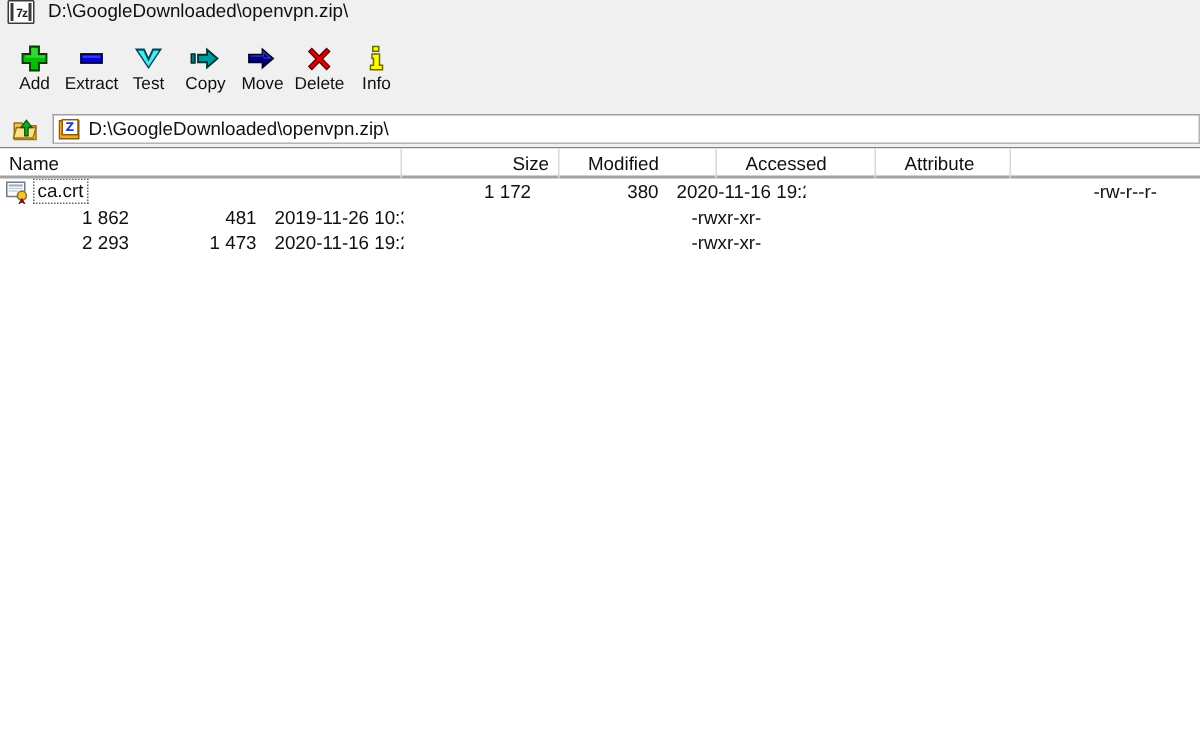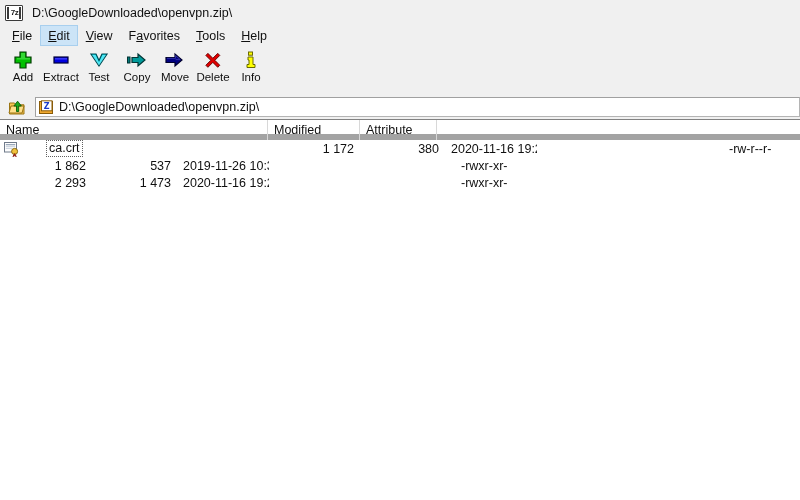--- a/index.html
+++ b/index.html
@@ -8,21 +8,21 @@
     background:#ffffff;
     font-family:"Liberation Sans", sans-serif;
     font-size:12px;
     color:#000000;
     -webkit-font-smoothing:antialiased;
   }
   .window{width:800px;height:500px;position:relative;background:#f0f0f0;display:flex;flex-direction:column;}
 
   
   .titlebar{
-    height:25px;background:#f0f0f0;display:flex;align-items:center;
+    height:25px;background:#f0f0f0;display:flex;align-items:flex-start;
     padding:0 0 0 5px;flex:0 0 auto;
   }
   .title-icon{
     width:16px;height:14px;flex:0 0 auto;position:relative;
     background:#ffffff;border:1px solid #3a3a3a;border-radius:1px;
     display:flex;align-items:center;justify-content:center;
     font-size:8px;font-weight:bold;color:#1a1a1a;letter-spacing:-0.5px;
     font-family:"Liberation Sans", sans-serif;
   }
   .title-icon::before{
@@ -68,74 +68,54 @@
     flex:1 1 auto;height:20px;margin-left:7px;margin-right:0px;background:#ffffff;
     border:1px solid #b4b4b4;border-top-color:#a0a0a0;border-left-color:#a0a0a0;
     display:flex;align-items:center;padding-left:3px;box-sizing:border-box;
   }
   .addr-text{margin-left:5px;font-size:12.5px;color:#101010;white-space:nowrap;}
   .sep-line{height:1px;background:#828282;flex:0 0 auto;}
 
   
   .listview{flex:1 1 auto;background:#ffffff;display:flex;flex-direction:column;overflow:hidden;position:relative;}
   .hdr{
-    height:20px;background:#ffffff;border-bottom:6px solid #a3a3a3;
-    display:flex;flex:0 0 auto;box-sizing:border-box;position:relative;
+    height:20px;background:#ffffff;border-bottom:2px solid #a3a3a3;
+    display:flex;flex:0 0 auto;box-sizing:border-box;position:relative;gap:13px;
   }
   .hdr-cell{
     display:flex;align-items:center;font-size:12.5px;color:#101010;
     box-sizing:border-box;border-right:1px solid #d8d8d8;height:20px;
     padding:0 6px;overflow:hidden;white-space:nowrap;cursor:default;
   }
   .hdr-cell.num{justify-content:flex-end;}
   .rows{flex:1 1 auto;background:#ffffff;}
   .row{height:17px;display:flex;align-items:center;box-sizing:border-box;cursor:default;}
   .cell{
     box-sizing:border-box;font-size:12.5px;color:#101010;height:17px;
     display:flex;align-items:center;padding:0 6px;overflow:hidden;white-space:nowrap;
   }
   .cell.num{justify-content:flex-end;}
   .cell.name{padding:0 0 0 4px;}
-  .name-wrap{display:flex;align-items:center;gap:24px;}
+  .name-wrap{display:flex;align-items:center;}
   .file-ico{width:16px;height:16px;flex:0 0 auto;position:relative;margin-right:3px;}
   .name-lbl{font-size:12.5px;color:#101010;padding:0 2px;line-height:15px;}
   .name-lbl.focused{outline:1px dotted #606060;outline-offset:0px;}
 </style>
 </head>
 <body>
 
 <div class="window">
 
   <div class="titlebar">
     <div class="title-icon">
         <span>7z</span>
       </div>
     <div class="title-text">D:\GoogleDownloaded\openvpn.zip\</div>
   </div>
 
-  <div class="menubar">
-    <div class="menu-item">
-        <span><u>F</u>ile</span>
-      </div>
-    <div class="menu-item hover">
-        <span><u>E</u>dit</span>
-      </div>
-    <div class="menu-item">
-        <span><u>V</u>iew</span>
-      </div>
-    <div class="menu-item">
-        <span>F<u>a</u>vorites</span>
-      </div>
-    <div class="menu-item">
-        <span><u>T</u>ools</span>
-      </div>
-    <div class="menu-item">
-        <span><u>H</u>elp</span>
-      </div>
-  </div>
 
   <div class="toolbar">
 
     <div class="tb-btn">
       <div class="tb-ico">
         <svg width="22" height="20" viewBox="0 0 22 20">
           <path d="M8 2 h6 v5 h5 v6 h-5 v5 h-6 v-5 h-5 v-6 h5 z" fill="#00c000" stroke="#003c00" stroke-width="1.2" stroke-linejoin="miter"></path>
           <path d="M9 3 h4 v5 h5 v1.5 h-13 v-1.5 h4 z" fill="#44e044" opacity="0.75"></path>
         </svg>
       </div>
@@ -219,21 +199,23 @@
       </svg>
       <span class="addr-text">D:\GoogleDownloaded\openvpn.zip\</span>
     </div>
   </div>
   <div class="sep-line"></div>
 
   <div class="listview">
 
     <div class="hdr">
       <div class="hdr-cell" style="width:268px">Name</div>
+      <div class="hdr-cell num" style="width:92px">Size</div>
       <div class="hdr-cell" style="width:92px">Modified</div>
+      <div class="hdr-cell" style="width:93px">Accessed</div>
       <div class="hdr-cell" style="width:77px">Attribute</div>
     </div>
 
     <div class="rows">
 
       <div class="row">
         <div class="cell name" style="width:268px">
           <div class="name-wrap">
             <span class="file-ico">
               <svg width="16" height="16" viewBox="0 0 16 16">
@@ -251,21 +233,21 @@
         <div class="cell num" style="width:92px">1 172</div>
         <div class="cell num" style="width:85px">380</div>
         <div class="cell" style="width:92px">2020-11-16 19:21</div>
         <div class="cell" style="width:93px"></div>
         <div class="cell" style="width:93px"></div>
         <div class="cell" style="width:77px">-rw-r--r-</div>
       </div>
 
       <div class="row">
         <div class="cell num" style="width:92px">1 862</div>
-        <div class="cell num" style="width:85px">537</div>
+        <div class="cell num" style="width:85px">481</div>
         <div class="cell" style="width:92px">2019-11-26 10:34</div>
         <div class="cell" style="width:93px"></div>
         <div class="cell" style="width:93px"></div>
         <div class="cell" style="width:77px">-rwxr-xr-</div>
       </div>
 
       <div class="row">
         <div class="cell num" style="width:92px">2 293</div>
         <div class="cell num" style="width:85px">1 473</div>
         <div class="cell" style="width:92px">2020-11-16 19:21</div>

